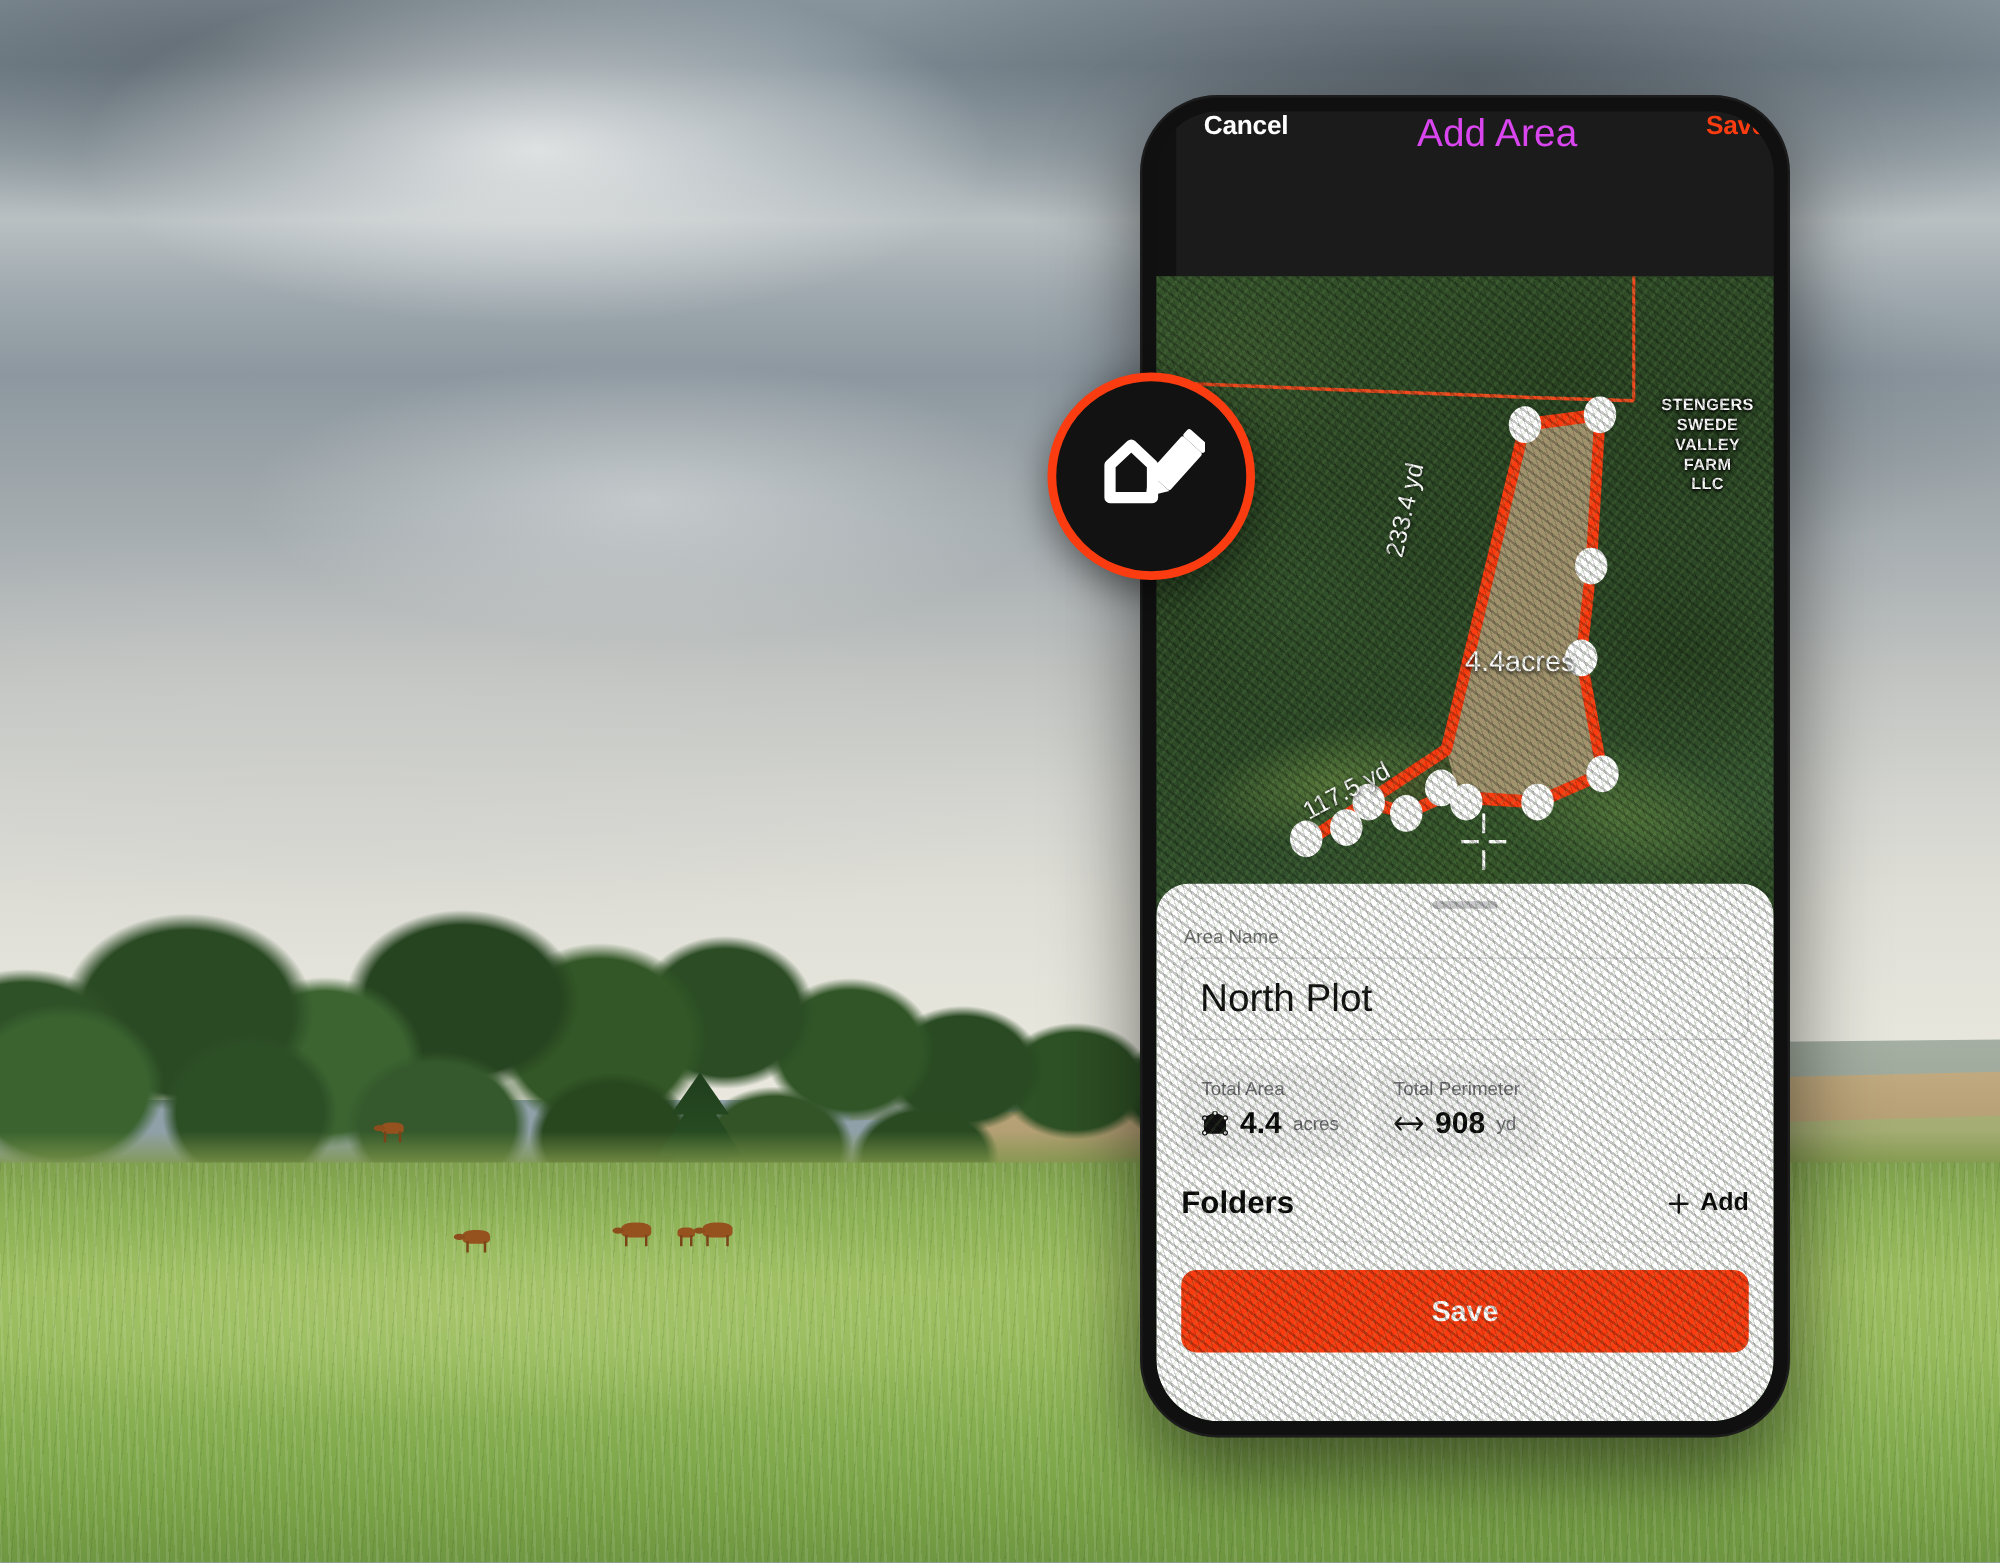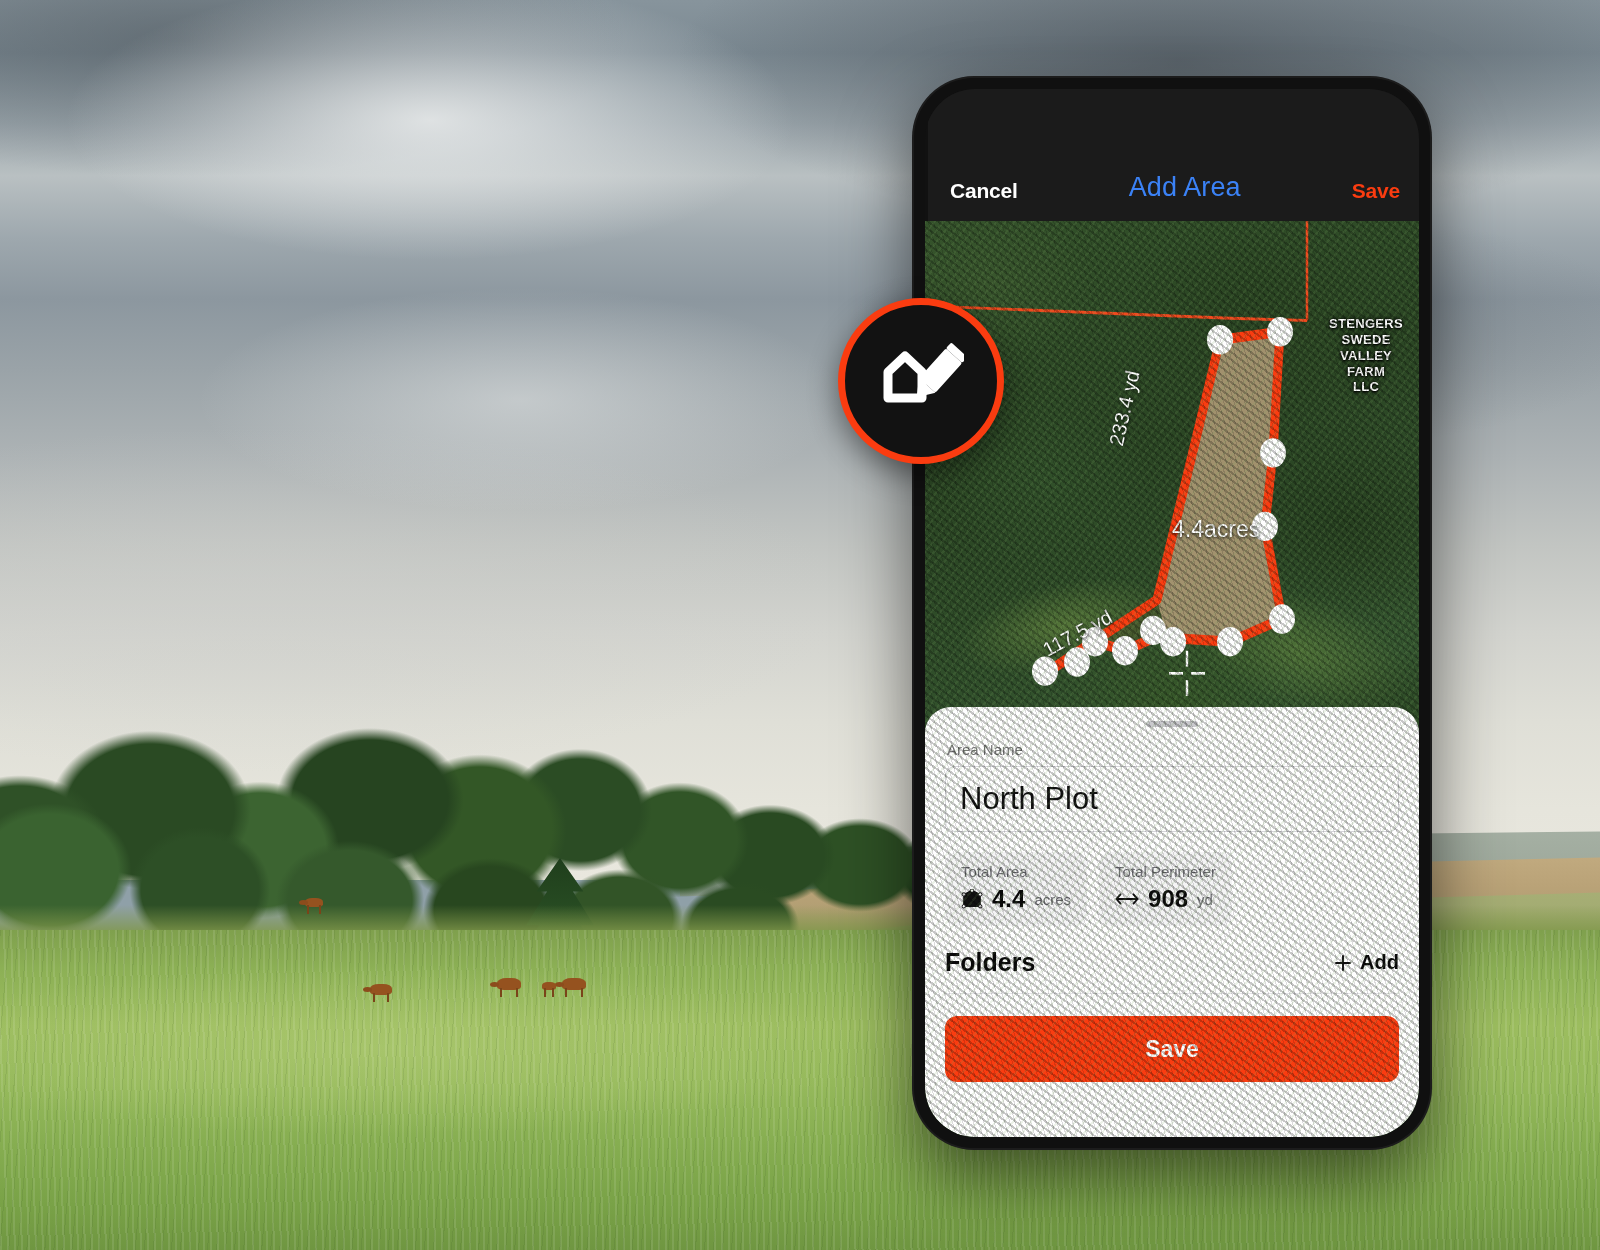--- a/index.html
+++ b/index.html
@@ -111,27 +111,27 @@
     box-shadow: 0 28px 70px rgba(0,0,0,.55), 0 0 0 2px rgba(255,255,255,.05) inset;
   }
   .screen {
     width: 100%; height: 100%;
     border-radius: 50px; overflow: hidden;
     background: #111; position: relative;
   }
 
   
   .navbar {
-    position:absolute; left:3px; top:0; width:100%; height:132px;
+    position:absolute; left:16px; top:0; width:100%; height:132px;
     background:#1b1b1b;
-    display:flex; align-items:flex-end; justify-content:space-between;
+    display:flex; justify-content:space-between;
     padding: 0 22px 18px 22px;
   }
   .nav-cancel { color:#fff; font-size:21px; font-weight:bold; letter-spacing:-.2px; }
-  .nav-title  { color:#3b82f6; font-size:27px; font-weight:400; letter-spacing:.1px; }
+  .nav-title  { color:#d946ef; font-size:31px; font-weight:400; letter-spacing:.1px; }
   .nav-save   { color:#fa3c10; font-size:21px; font-weight:bold; letter-spacing:-.2px; }
 
   
   .map {
     position:absolute; left:0; top:132px; width:100%; bottom:0; overflow:hidden;
     background:
       radial-gradient(ellipse 160px 120px at 60px 60px, #39562d, rgba(57,86,45,0) 70%),
       radial-gradient(ellipse 180px 140px at 330px 90px, #2a4422, rgba(42,68,34,0) 70%),
       radial-gradient(ellipse 150px 130px at 120px 260px, #31502a, rgba(49,80,42,0) 70%),
       radial-gradient(ellipse 200px 150px at 420px 300px, #274020, rgba(39,64,32,0) 70%),

